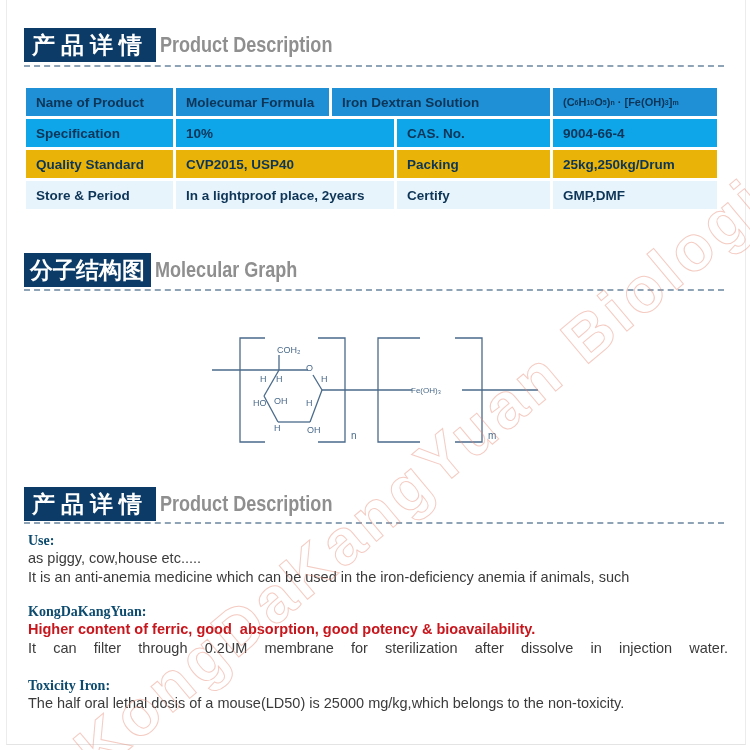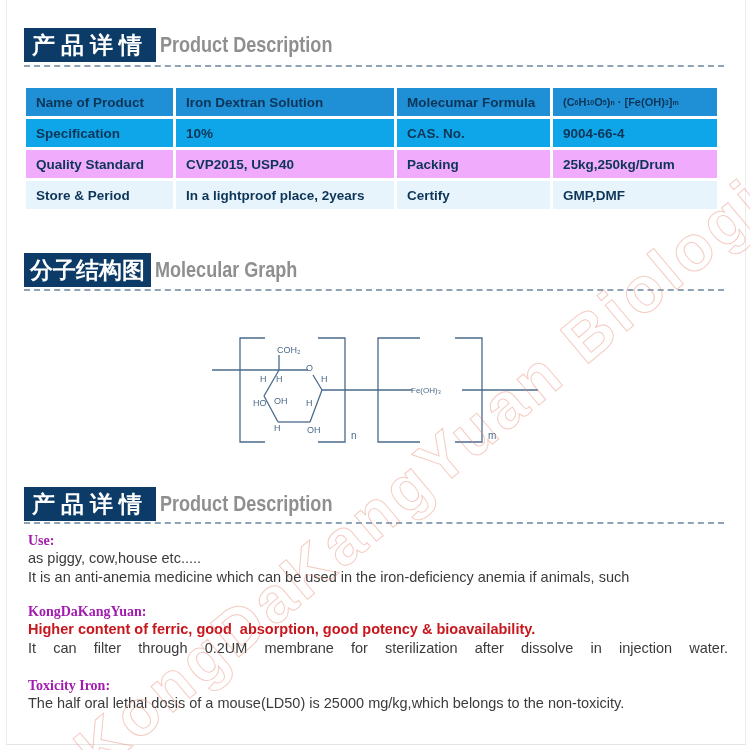--- a/index.html
+++ b/index.html
@@ -34,29 +34,29 @@
     display:flex; align-items:center; padding-left:10px; box-sizing:border-box;
     font-weight:bold; color:#0d3557; font-size:13.5px; white-space:nowrap; overflow:hidden;
     margin-right:3px;
   }
   .c1 { width:147px; }
   .c2 { width:218px; }
   .c3 { width:153px; }
   .c4 { width:164px; margin-right:0; }
   .r0 .cell { background:#1f8fd6; }
   .r1 .cell { background:#0ea5e9; }
-  .r2 .cell { background:#f0abfc; }
+  .r2 .cell { background:#eab308; }
   .r3 .cell { background:#e8f4fc; }
   .formula { font-size:11px; }
   .formula sub { font-size:7px; }
   
   .mol { position:absolute; left:200px; top:330px; }
   
   .desc { position:absolute; left:28px; width:700px; }
-  .red-h { color:#a21caf; font-family:"Liberation Serif", serif; font-weight:bold; font-size:14px; }
+  .red-h { color:#0c4a6e; font-family:"Liberation Serif", serif; font-weight:bold; font-size:14px; }
   .red-b { color:#c8161d; font-weight:bold; font-size:14.5px; }
   .body-t { color:#3b3b3b; font-size:14.5px; line-height:19px; }
   .justify { text-align:justify; text-align-last:justify; word-spacing:2px; }
   .watermark {
     position:absolute; left:120px; top:420px; font-family:"Liberation Sans", sans-serif;
     font-size:64px; font-weight:bold; color:transparent; -webkit-text-stroke:1px rgba(230,140,120,0.45);
     transform:rotate(-40deg); transform-origin:left top; white-space:nowrap; letter-spacing:4px;
     pointer-events:none;
   }
 </style>
@@ -67,22 +67,22 @@
 
 <div class="sec-head" style="top:27px;">
   <div class="cn-badge">产品详情</div>
   <div class="en-title">Product Description</div>
 </div>
 <div class="dash" style="top:65px;"></div>
 
 <div class="spec-table">
   <div class="row r0">
     <div class="cell c1">Name of Product</div>
+    <div class="cell c3">Molecumar Formula</div>
     <div class="cell c2">Iron Dextran Solution</div>
-    <div class="cell c3">Molecumar Formula</div>
     <div class="cell c4 formula">(C<sub>6</sub>H<sub>10</sub>O<sub>5</sub>)<sub>n</sub>&nbsp;·&nbsp;[Fe(OH)<sub>3</sub>]<sub>m</sub></div>
   </div>
   <div class="row r1">
     <div class="cell c1">Specification</div>
     <div class="cell c2">10%</div>
     <div class="cell c3">CAS. No.</div>
     <div class="cell c4">9004-66-4</div>
   </div>
   <div class="row r2">
     <div class="cell c1">Quality Standard</div>

